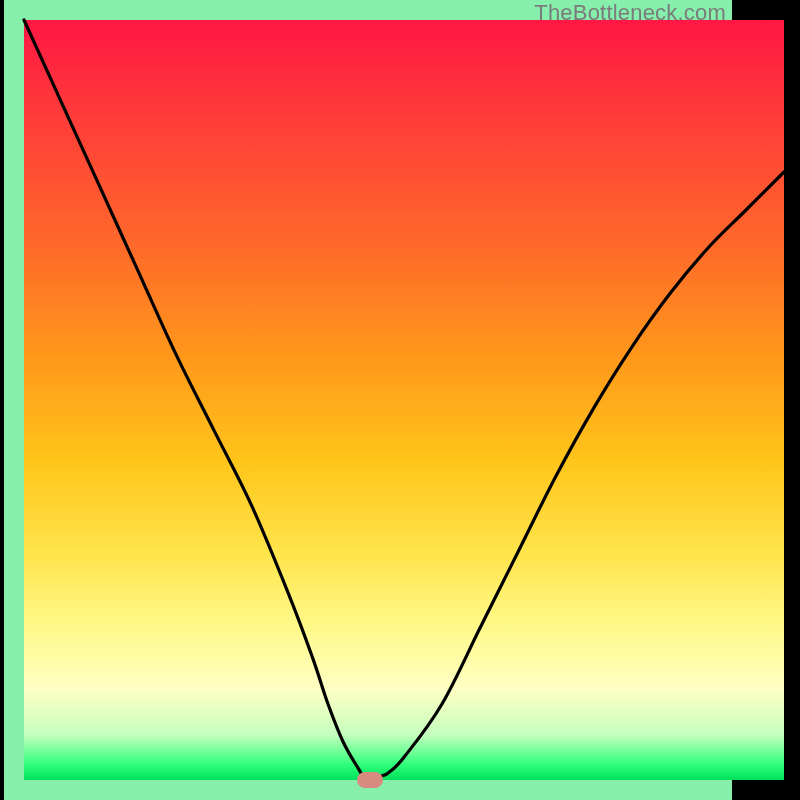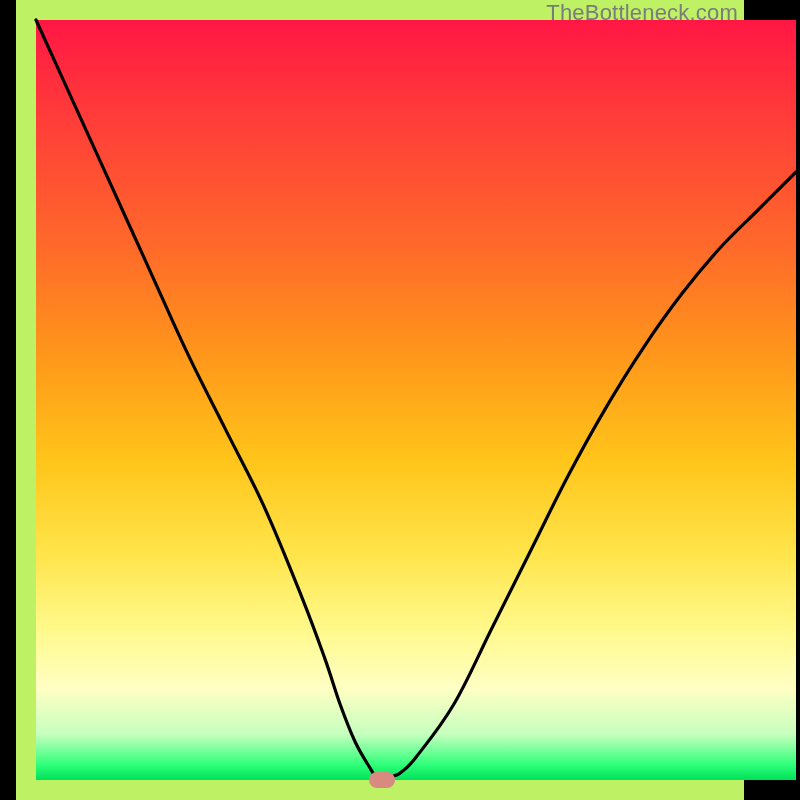--- a/index.html
+++ b/index.html
@@ -6,25 +6,25 @@
     margin: 0;
     padding: 0;
     width: 800px;
     height: 800px;
     background: #000;
     overflow: hidden;
     font-family: Arial, Helvetica, sans-serif;
   }
   .frame {
     position: absolute;
-    left: 16px;
+    left: 4px;
     top: 0;
     width: 728px;
     height: 800px;
-    background: #bef264;
+    background: #86efac;
   }
   .plot-area {
     position: absolute;
     left: 20px;
     top: 20px;
     width: 760px;
     height: 760px;
     
     background: linear-gradient(
       to bottom,

